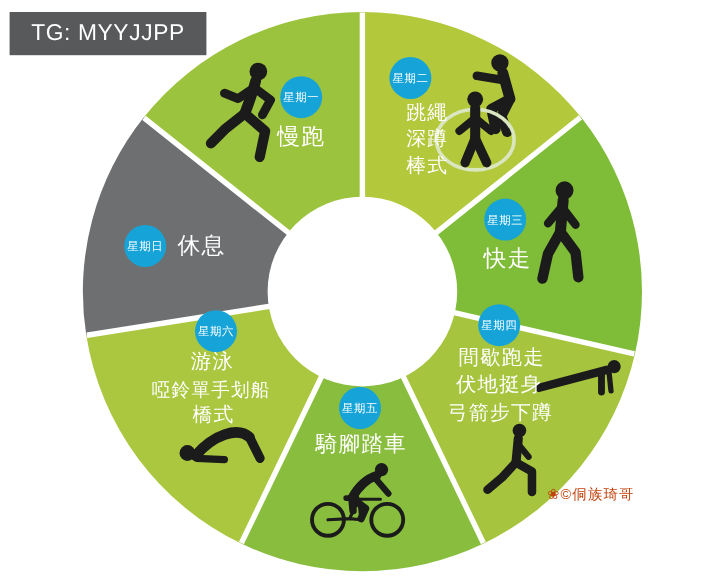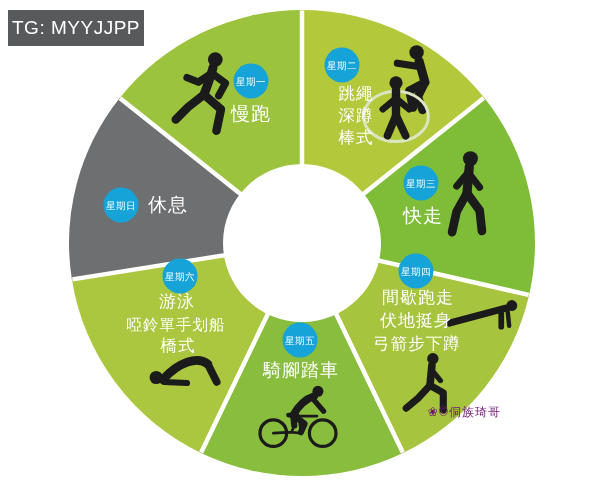--- a/index.html
+++ b/index.html
@@ -1,21 +1,21 @@
 <!DOCTYPE html>
 <html><head>
 <meta charset="utf-8">
 <style>
   html,body{margin:0;padding:0;background:#ffffff;}
   .stage{
     position:relative;width:600px;height:480px;overflow:hidden;background:#ffffff;
     font-family:"Liberation Sans","DejaVu Sans",sans-serif;
   }
   .tg-tag{
-    position:absolute;left:8px;top:10px;width:136px;height:36px;
+    position:absolute;left:8px;top:10px;width:164px;height:36px;
     display:flex;align-items:center;justify-content:center;
     color:#ffffff;font-size:19px;letter-spacing:0.5px;
   }
   .site-bar{
     position:absolute;left:398px;top:443px;width:202px;height:35px;
     display:flex;align-items:center;justify-content:center;
     color:#ffffff;font-size:19px;
   }
   .watermark{
     position:absolute;left:428px;top:404px;width:120px;height:16px;
@@ -144,16 +144,16 @@
       <text x="178" y="351" text-anchor="middle" font-size="16.5" fill="#ffffff" letter-spacing="1">橋式</text>
       <g>
         <circle cx="121" cy="205" r="17.5" fill="#16a4d8"></circle>
         <text x="121" y="208.5" text-anchor="middle" font-size="9.5" fill="#ffffff" letter-spacing="0.5">星期日</text>
       </g>
       <text x="148" y="211" text-anchor="start" font-size="19" fill="#ffffff" letter-spacing="1">休息</text>
     </svg>
   <div class="tg-tag" style="background: rgb(88, 89, 91); color: rgb(255, 255, 255);">
     <span>TG: MYYJJPP</span>
   </div>
-  <div class="watermark" style="color: #701a75;">
+  <div class="watermark" style="color: #c2410c; margin-left: 28px;">
     <span>❀©侗族琦哥</span>
   </div>
 </div>
 
 </body></html>

